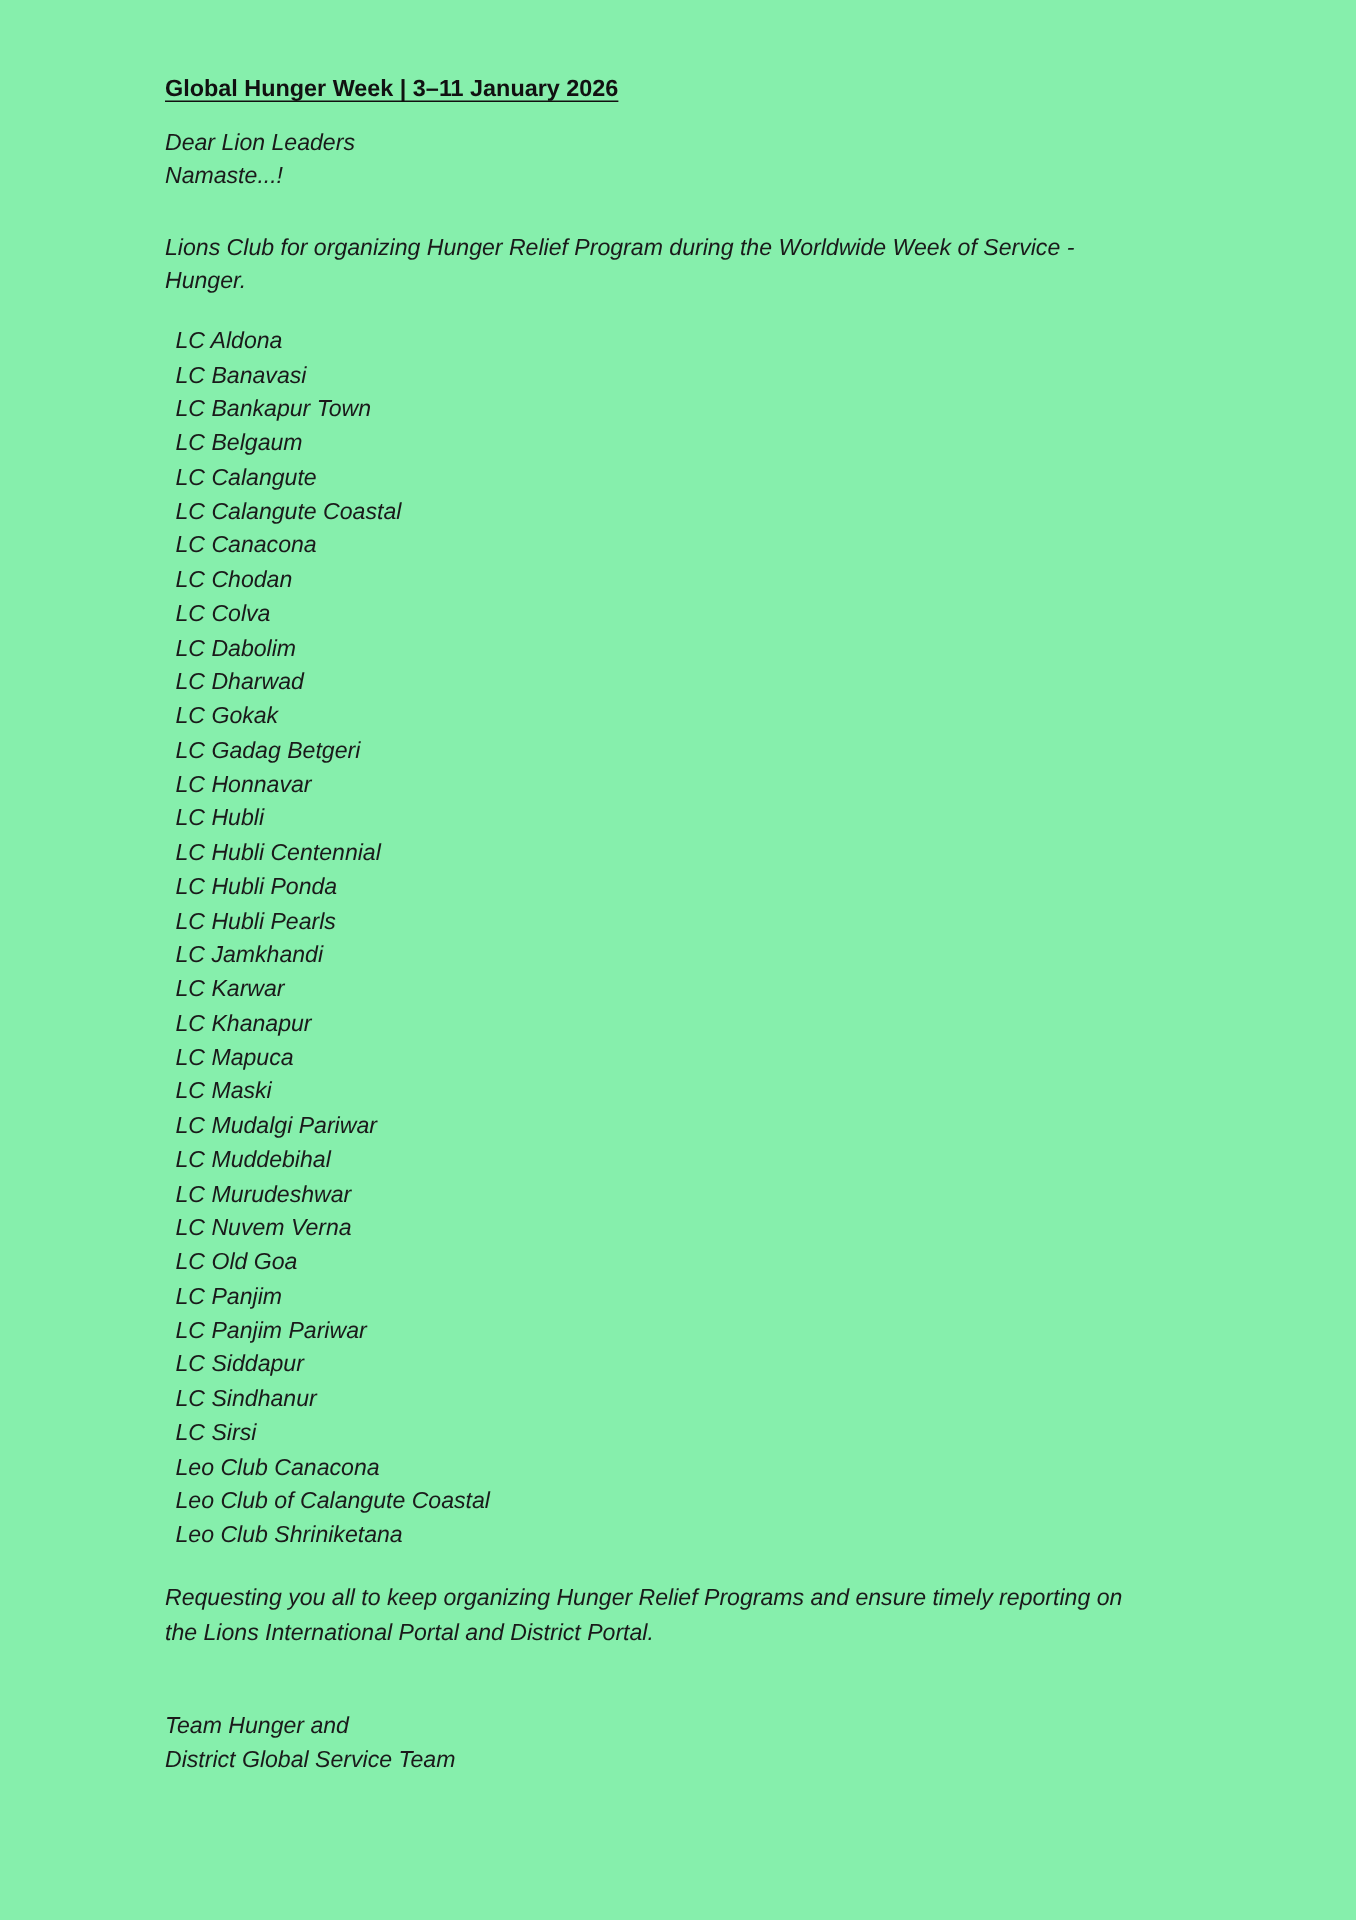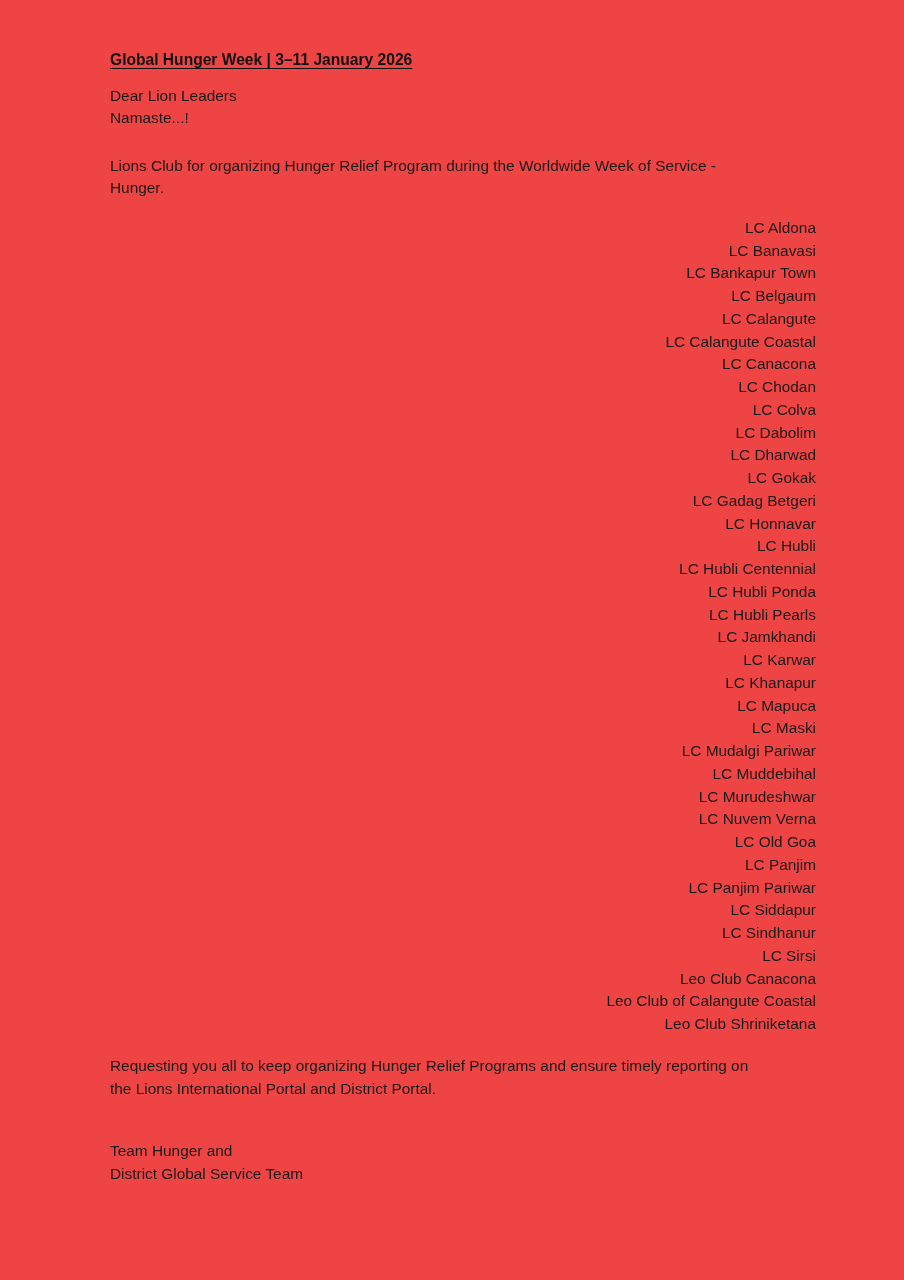--- a/index.html
+++ b/index.html
@@ -13,47 +13,47 @@
     overflow: hidden;
     font-family: "Liberation Sans", "DejaVu Sans", sans-serif;
     color: #1a1a1a;
     -webkit-font-smoothing: antialiased;
   }
   .page {
     box-sizing: border-box;
     width: 904px;
     height: 1280px;
     padding: 49px 88px 0 110px;
-    background: #ef4444;
+    background: #86efac;
   }
   .doc-title {
     margin: 0 0 13px 0;
     font-size: 15.6px;
     font-weight: bold;
     line-height: 22.6px;
     color: #111111;
     text-decoration: underline;
     text-underline-offset: 3px;
     white-space: nowrap;
   }
   .block {
     margin: 0;
     font-size: 15.4px;
     line-height: 22.6px;
   }
   .block > div {
     white-space: nowrap;
+    font-style: italic;
   }
   .salutation { margin-bottom: 25px; }
   .intro      { margin-bottom: 17px; }
   .club-list  {
     margin-bottom: 19px;
     padding-left: 7px;
     line-height: 22.75px;
-    text-align: right;
   }
   .closing    { margin-bottom: 40px; }
   .signature  { margin-bottom: 0; }
 </style>
 </head>
 <body>
 
 <div class="page">
 
   <h1 class="doc-title">Global Hunger Week | 3–11 January 2026</h1>

